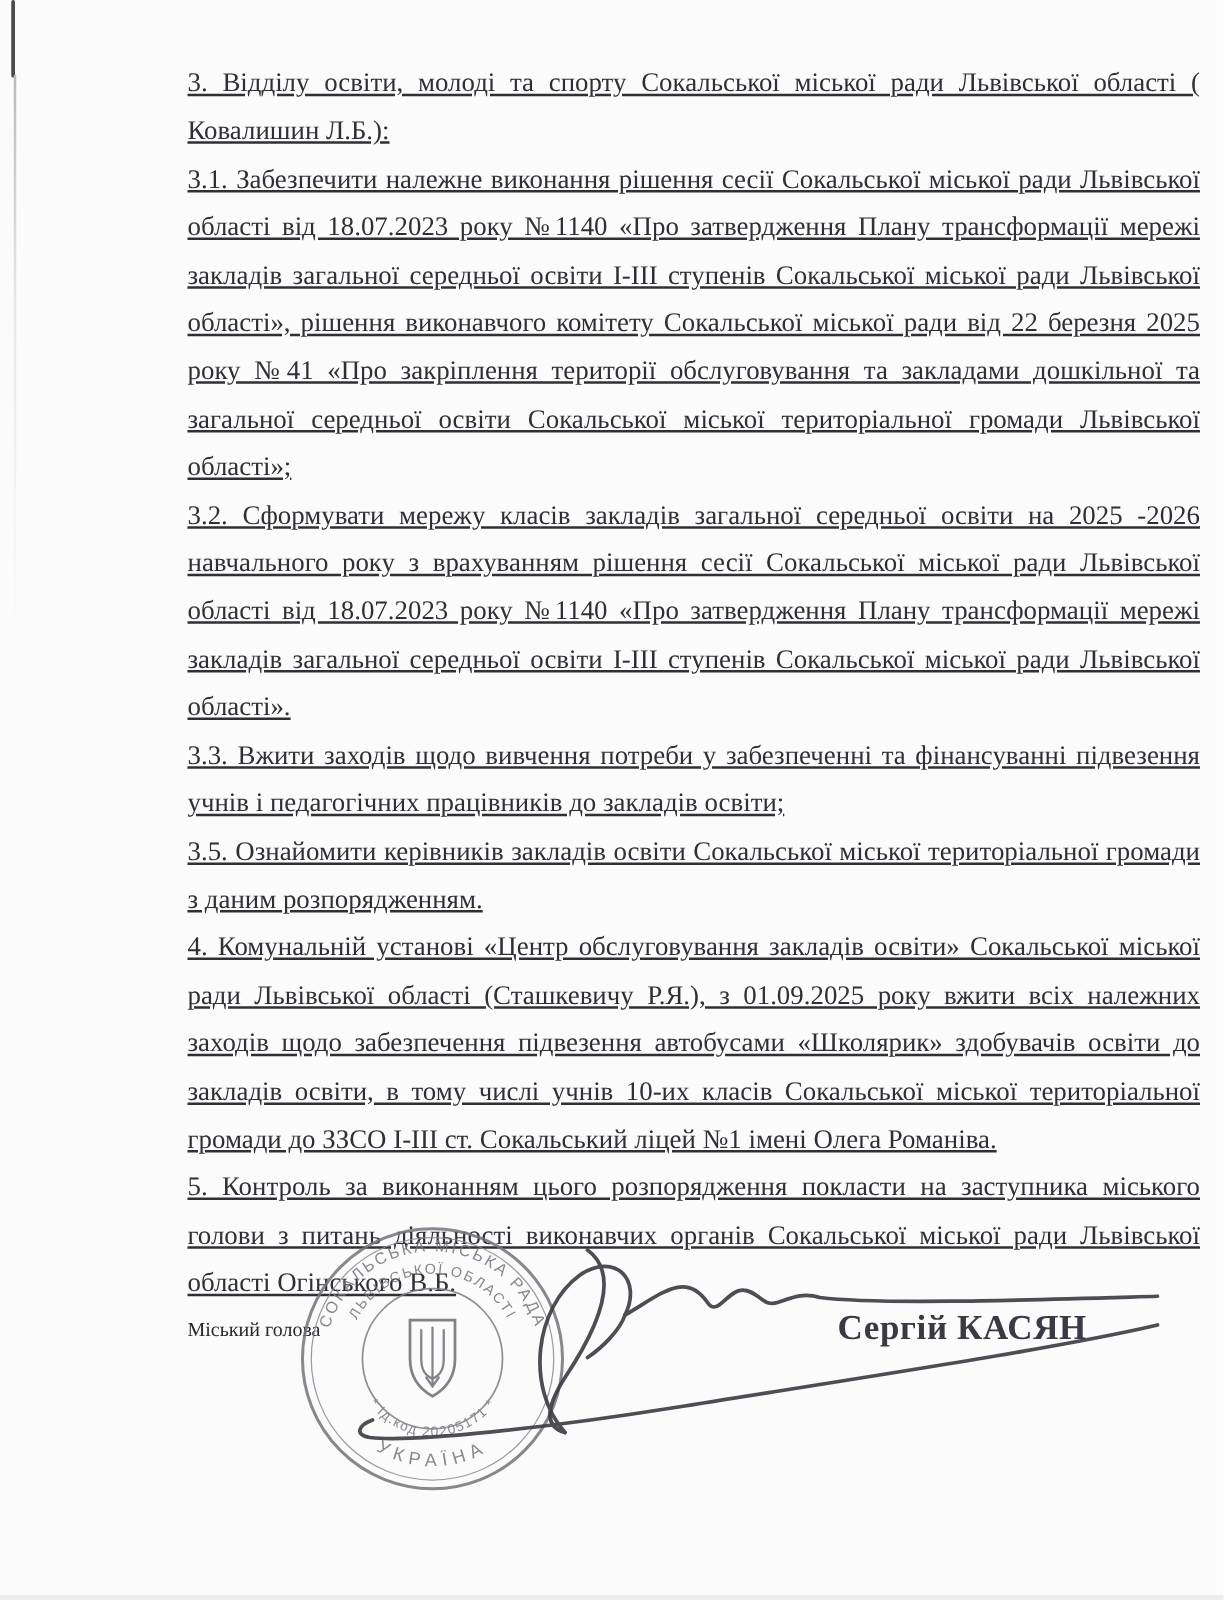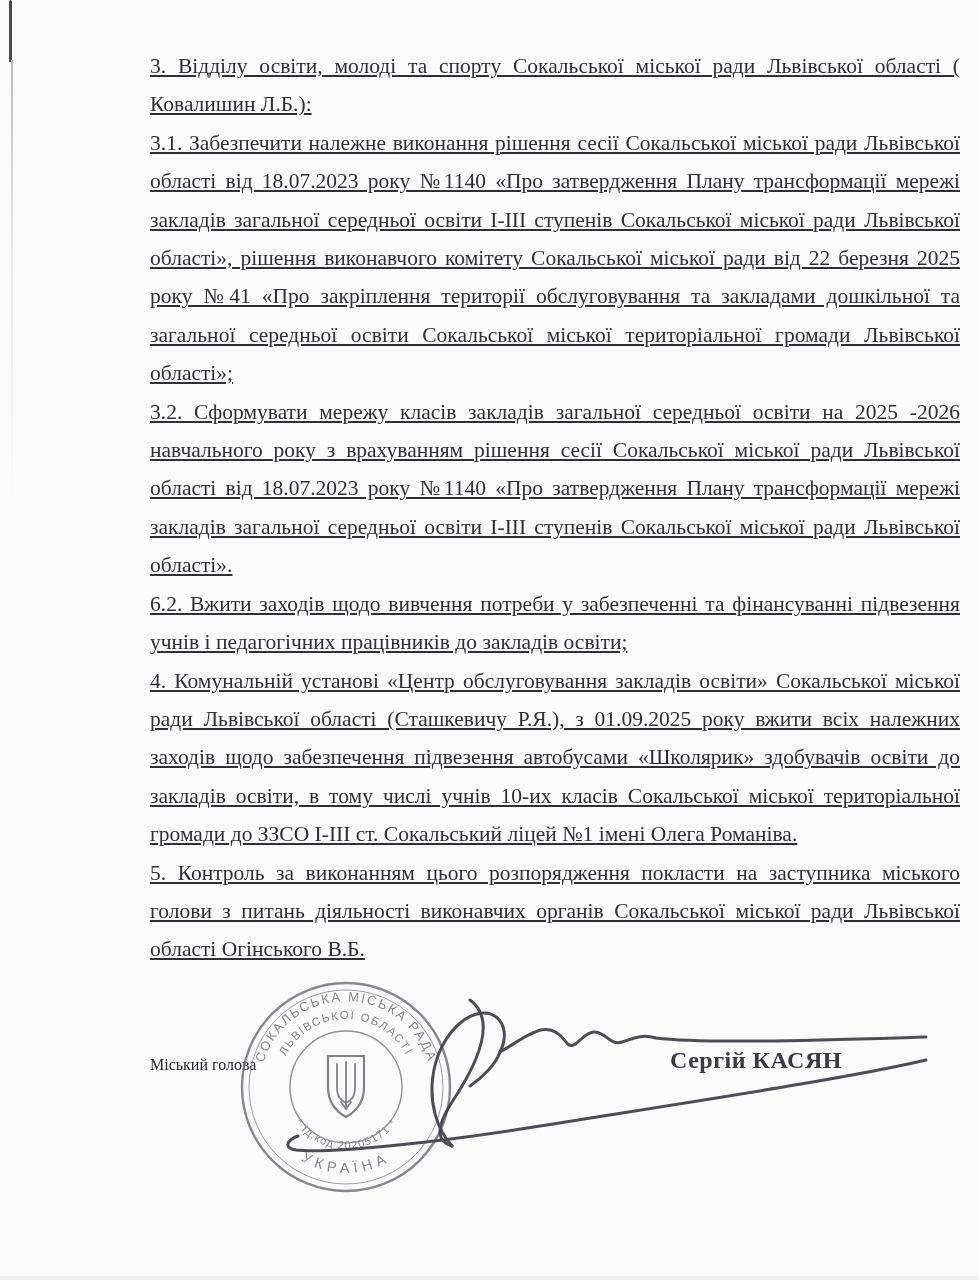--- a/index.html
+++ b/index.html
@@ -36,21 +36,21 @@
     text-decoration: underline;
   }
   .content p { margin: 0; }
   .sig-title {
     position: absolute; left: 150px; top: 1056px;
     font-weight: normal; font-size: 16px; color: #26262b;
     white-space: nowrap;
   }
   .sig-name {
     position: absolute; left: 670px; top: 1047px;
-    font-weight: bold; font-size: 24px; color: #3a3a44;
+    font-weight: bold; font-size: 28px; color: #3a3a44;
     white-space: nowrap; letter-spacing: 0.5px;
   }
   .stamp-svg {
     position: absolute; left: 235px; top: 976px;
     width: 222px; height: 222px;
     opacity: 0.85;
   }
   .stamp-svg text { font-family: "Liberation Sans", sans-serif; fill: #73737a; }
   .signature-svg {
     position: absolute; left: 0; top: 0; width: 979px; height: 1280px;
@@ -63,21 +63,22 @@
 <div class="page">
 
   <div class="artifact-left-dark"></div>
   <div class="artifact-left-faint"></div>
   <div class="artifact-bottom"></div>
 
   <div class="content">
     <p>3.  Відділу освіти,  молоді та спорту Сокальської міської ради Львівської області ( Ковалишин Л.Б.):</p>
     <p>3.1.  Забезпечити  належне  виконання  рішення  сесії  Сокальської  міської  ради Львівської  області  від  18.07.2023  року  №1140  «Про  затвердження  Плану трансформації  мережі  закладів  загальної  середньої  освіти  І-ІІІ  ступенів Сокальської  міської  ради  Львівської  області»,  рішення  виконавчого  комітету Сокальської  міської  ради  від  22  березня  2025  року  №41   «Про  закріплення території обслуговування та закладами дошкільної та загальної середньої освіти Сокальської міської територіальної громади Львівської області»;</p>
     <p>3.2. Сформувати мережу класів закладів загальної середньої освіти на 2025 -2026 навчального  року  з  врахуванням  рішення  сесії  Сокальської  міської  ради Львівської  області  від  18.07.2023  року  №1140  «Про  затвердження  Плану трансформації  мережі  закладів  загальної  середньої  освіти  І-ІІІ  ступенів Сокальської міської ради Львівської області».</p>
-    <p>6.2.  Вжити  заходів  щодо  вивчення  потреби  у  забезпеченні  та  фінансуванні підвезення учнів і педагогічних працівників до закладів освіти;</p>
+    <p>3.3.  Вжити  заходів  щодо  вивчення  потреби  у  забезпеченні  та  фінансуванні підвезення учнів і педагогічних працівників до закладів освіти;</p>
+    <p>3.5.  Ознайомити  керівників  закладів  освіти  Сокальської  міської  територіальної громади з даним розпорядженням.</p>
     <p>4.  Комунальній  установі  «Центр  обслуговування  закладів  освіти»  Сокальської міської ради Львівської області (Сташкевичу Р.Я.), з 01.09.2025 року вжити всіх належних  заходів  щодо  забезпечення  підвезення  автобусами  «Школярик» здобувачів освіти до закладів освіти, в тому числі учнів 10-их класів Сокальської міської  територіальної  громади  до  ЗЗСО  І-ІІІ  ст.  Сокальський  ліцей  №1  імені Олега Романіва.</p>
     <p>5.   Контроль  за  виконанням  цього  розпорядження  покласти  на  заступника міського  голови  з  питань  діяльності  виконавчих  органів  Сокальської  міської ради Львівської області Огінського В.Б.</p>
   </div>
 
   <span class="sig-title">Міський голова</span>
   <span class="sig-name">Сергій КАСЯН</span>
 
   <svg class="stamp-svg" viewBox="0 0 222 222" aria-hidden="true">
     <defs>
       <path id="arcTopOuter" d="M 25 111 A 86 86 0 0 1 197 111" fill="none"></path>

